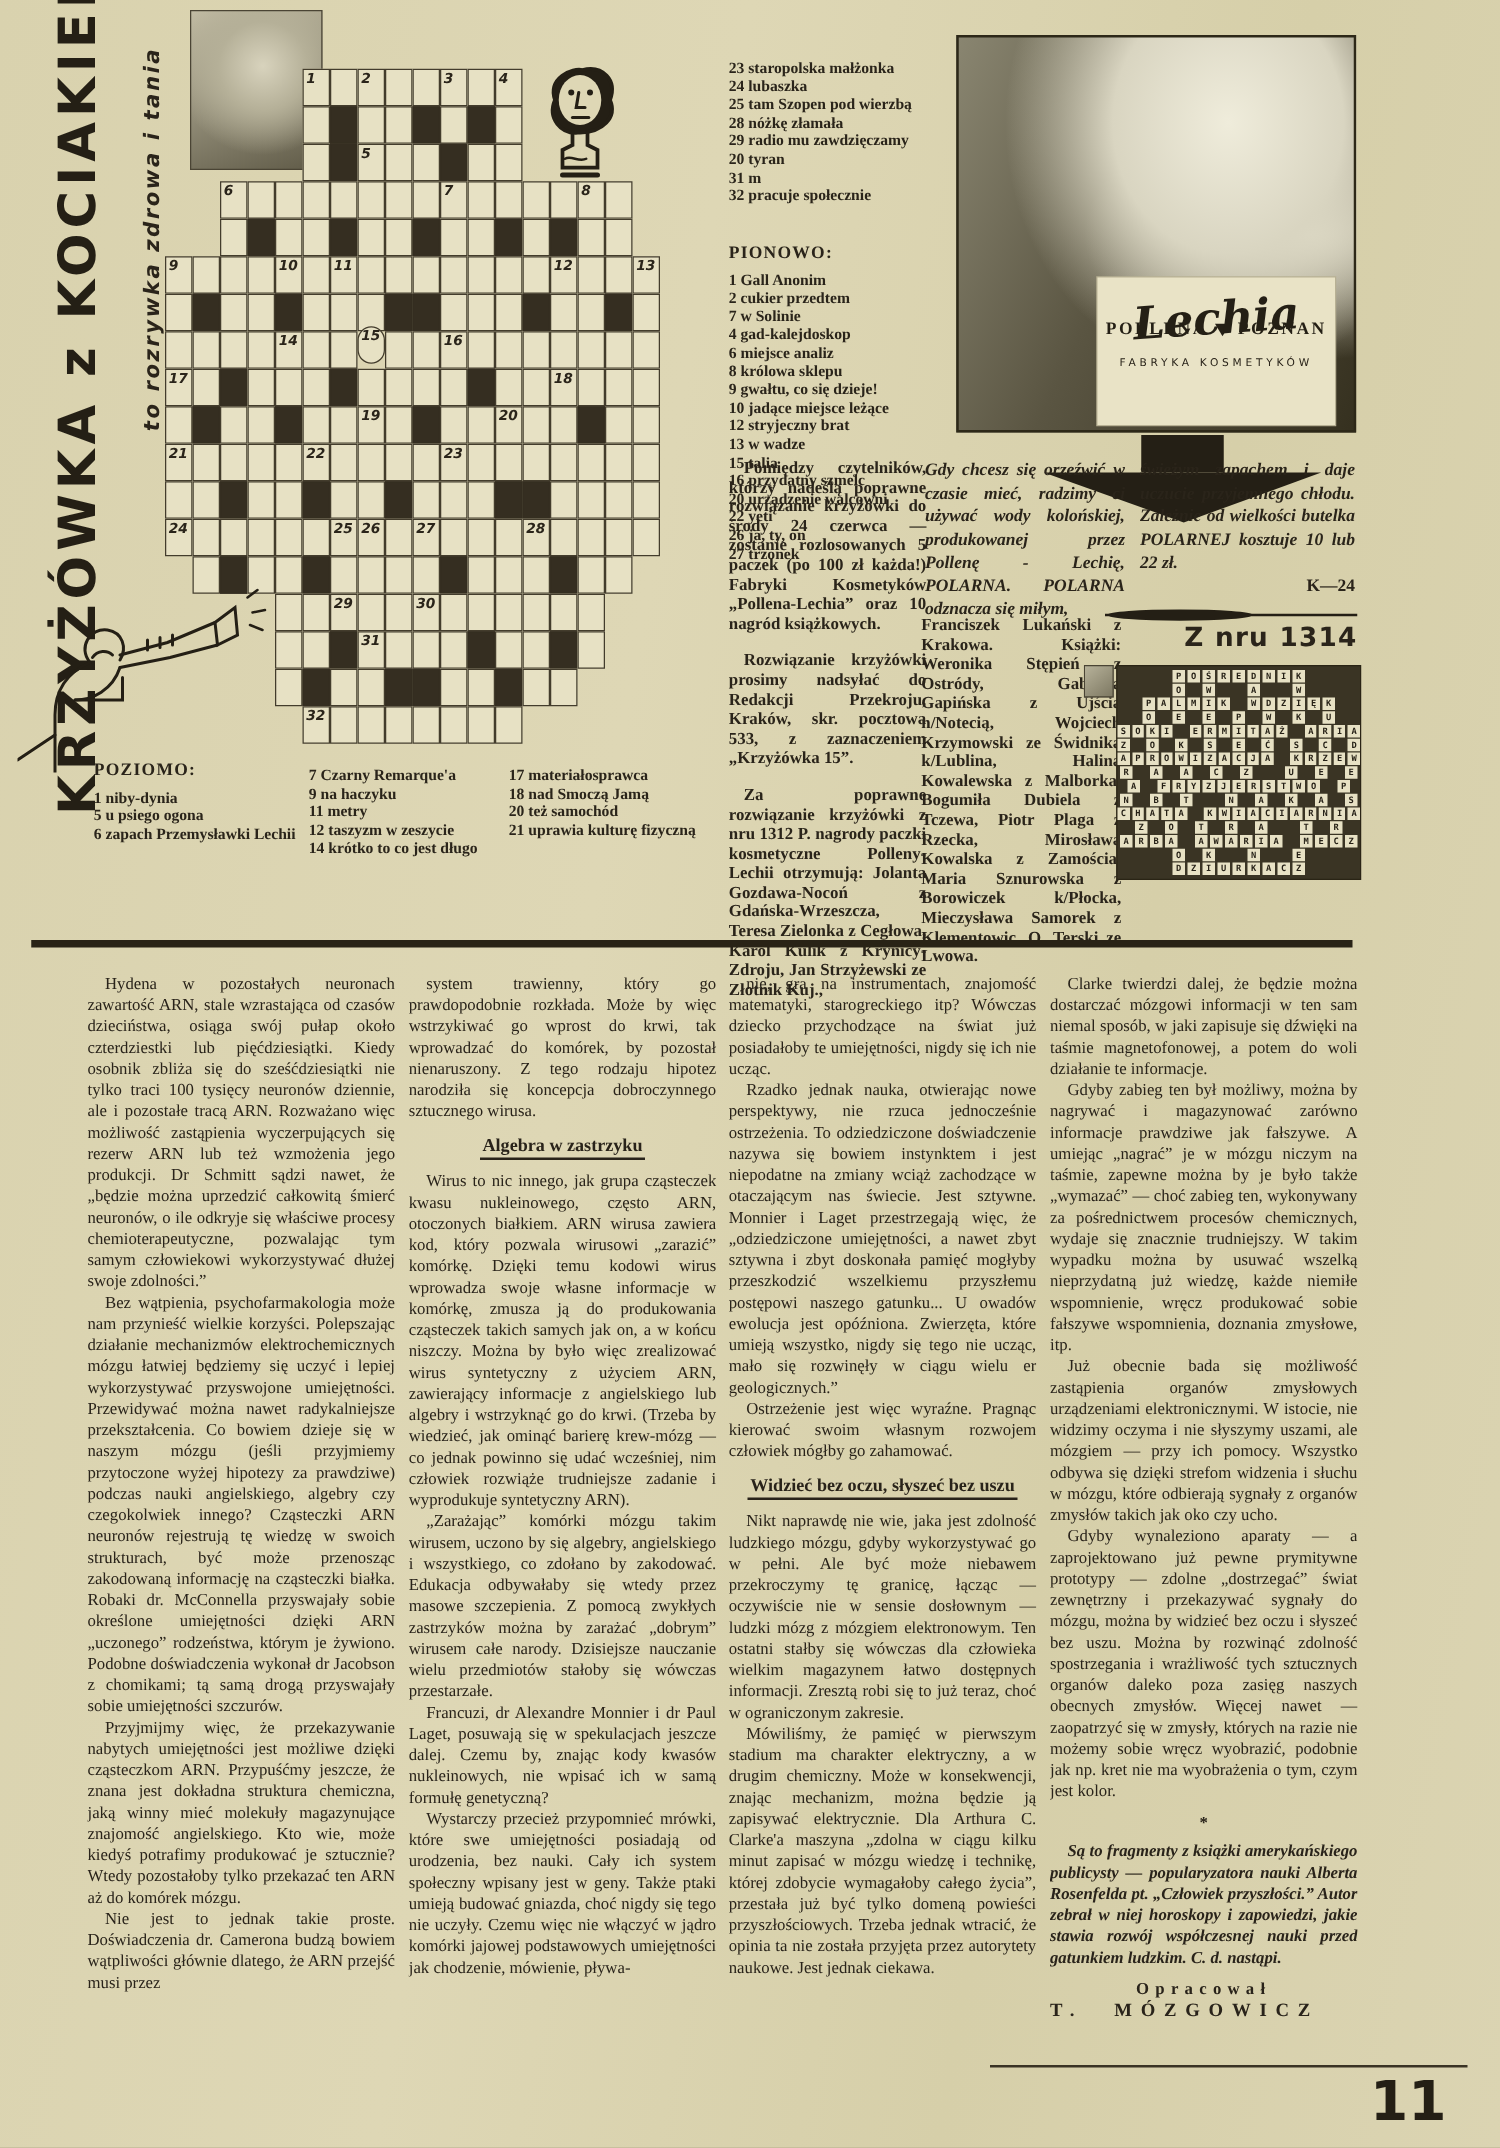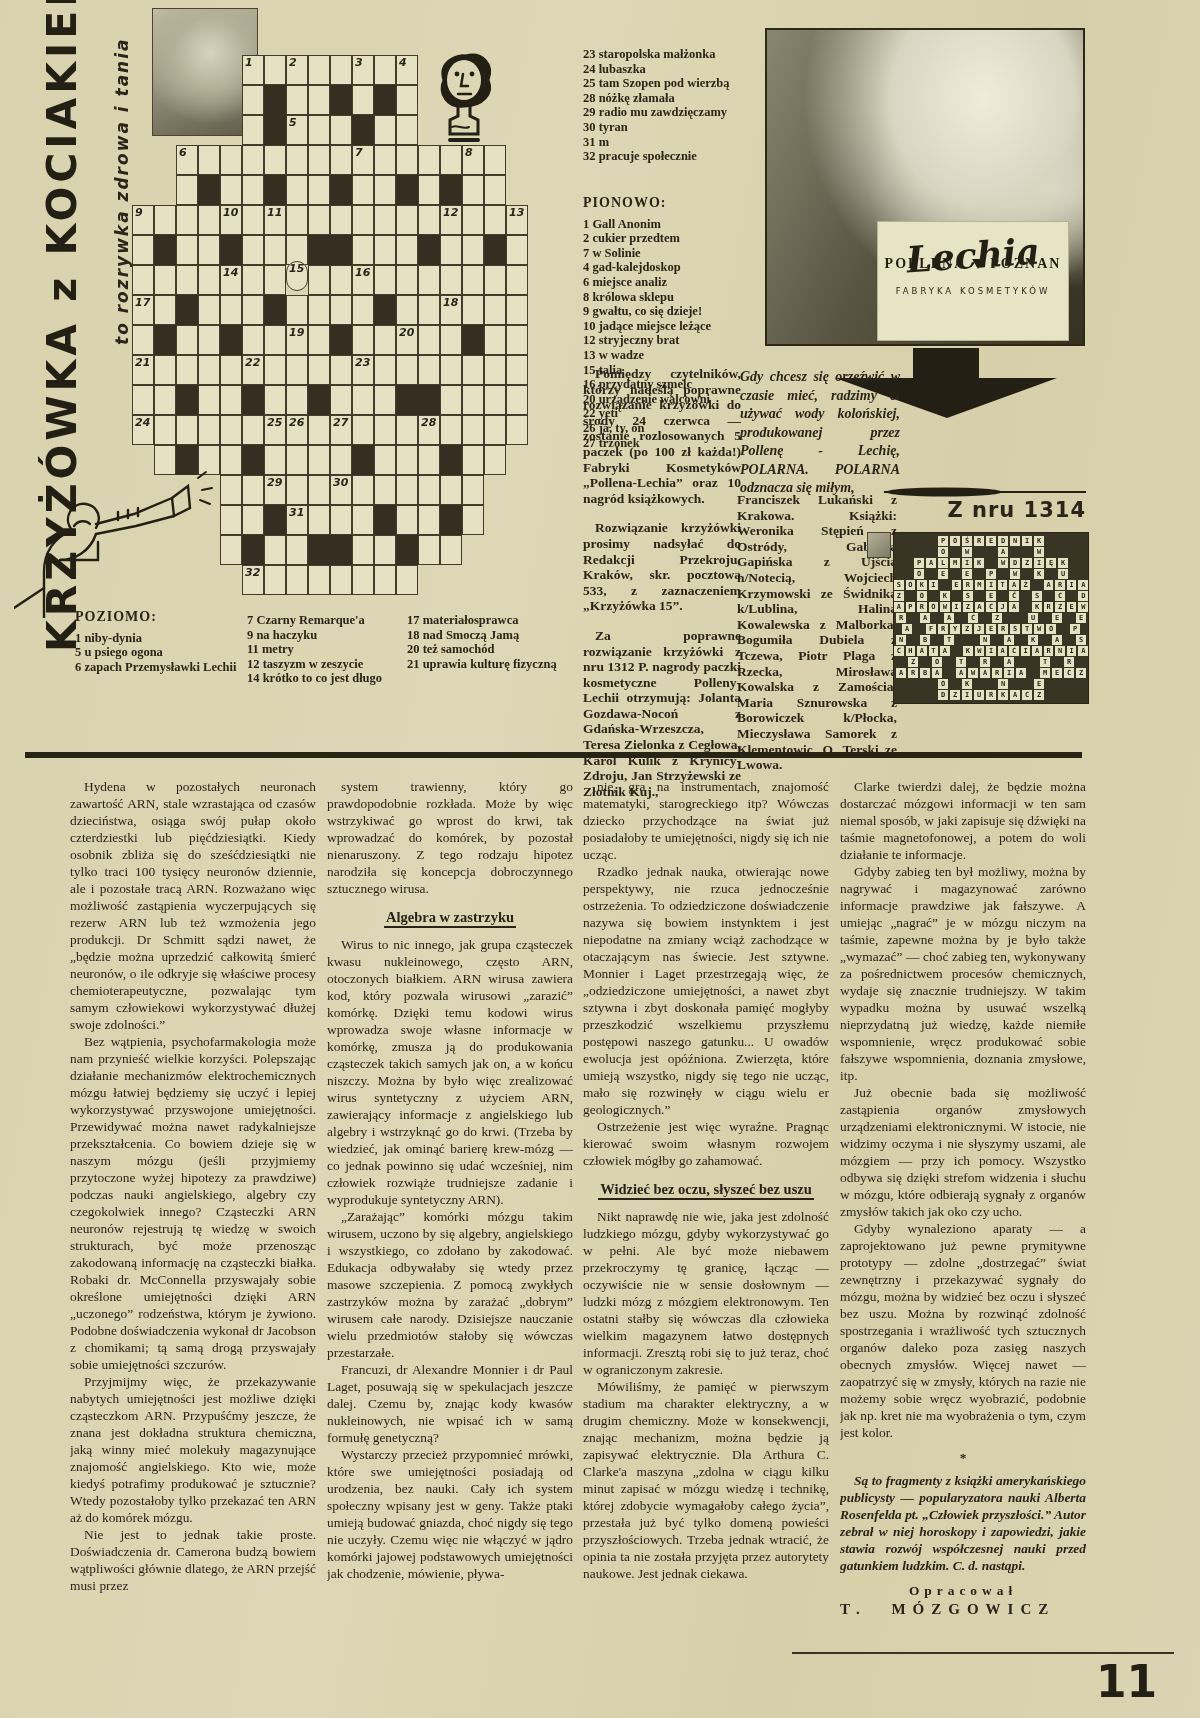--- a/index.html
+++ b/index.html
@@ -451,21 +451,21 @@
       <path d="M184,10 L192,4 M188,22 L198,20 M186,32 L196,36" stroke-width="2"></path>
     </g>
   </svg>
 
   <div class="cluecol" style="left:583px;top:48px;width:165px">
       <div class="clue">23 staropolska małżonka</div>
       <div class="clue">24 lubaszka</div>
       <div class="clue">25 tam Szopen pod wierzbą</div>
       <div class="clue">28 nóżkę złamała</div>
       <div class="clue">29 radio mu zawdzięczamy</div>
-      <div class="clue">30 tyran</div>
+      <div class="clue">20 tyran</div>
       <div class="clue">31 m</div>
       <div class="clue">32 pracuje społecznie</div>
     </div>
 
   <div class="cluecol" style="left:583px;top:186px;width:165px">
     <div class="cluehead">PIONOWO:</div>
     <div>
         <div class="clue">1 Gall Anonim</div>
         <div class="clue">2 cukier przedtem</div>
         <div class="clue">7 w Solinie</div>
@@ -500,20 +500,24 @@
       <span class="ad-brand">POZNAN</span>
     </div>
     <div class="ad-sub">FABRYKA KOSMETYKÓW</div>
   </div>
   <svg class="big-arrow" width="222" height="72" viewBox="0 0 222 72">
     <rect x="78" y="0" width="66" height="30" fill="#241f15"></rect>
     <polygon points="0,30 222,30 112,70" fill="#241f15"></polygon>
   </svg>
 
   <div class="adtext" style="left:740px;top:368px">Gdy chcesz się orzeźwić w czasie mieć, radzimy ci używać wody kolońskiej, produkowanej przez Pollenę - Lechię, POLARNA. POLARNA odznacza się miłym,</div>
+  <div class="adtext" style="left:912px;top:368px;width:172px">
+    <span>świeżym zapachem i daje uczucie przyjemnego chłodu. Zależnie od wielkości butelka POLARNEJ kosztuje 10 lub 22 zł.</span>
+    <div class="adcode">K—24</div>
+  </div>
 
   <svg class="lens" width="202" height="12" viewBox="0 0 202 12">
     <line x1="0" y1="6" x2="202" y2="6" stroke="#241f15" stroke-width="2"></line>
     <ellipse cx="60" cy="6" rx="58" ry="4.5" fill="#241f15"></ellipse>
   </svg>
 
   <div class="znru">Z nru 1314</div>
   <div class="winners">Franciszek Lukański z Krakowa. Książki: Weronika Stępień z Ostródy, Gabriela Gapińska z Ujścia n/Notecią, Wojciech Krzymowski ze Świdnika k/Lublina, Halina Kowalewska z Malborka, Bogumiła Dubiela z Tczewa, Piotr Plaga z Rzecka, Mirosława Kowalska z Zamościa, Maria Sznurowska z Borowiczek k/Płocka, Mieczysława Samorek z Klementowic, O. Terski ze Lwowa.</div>
   <div class="sol">
     <div class="sol-thumb"></div>

